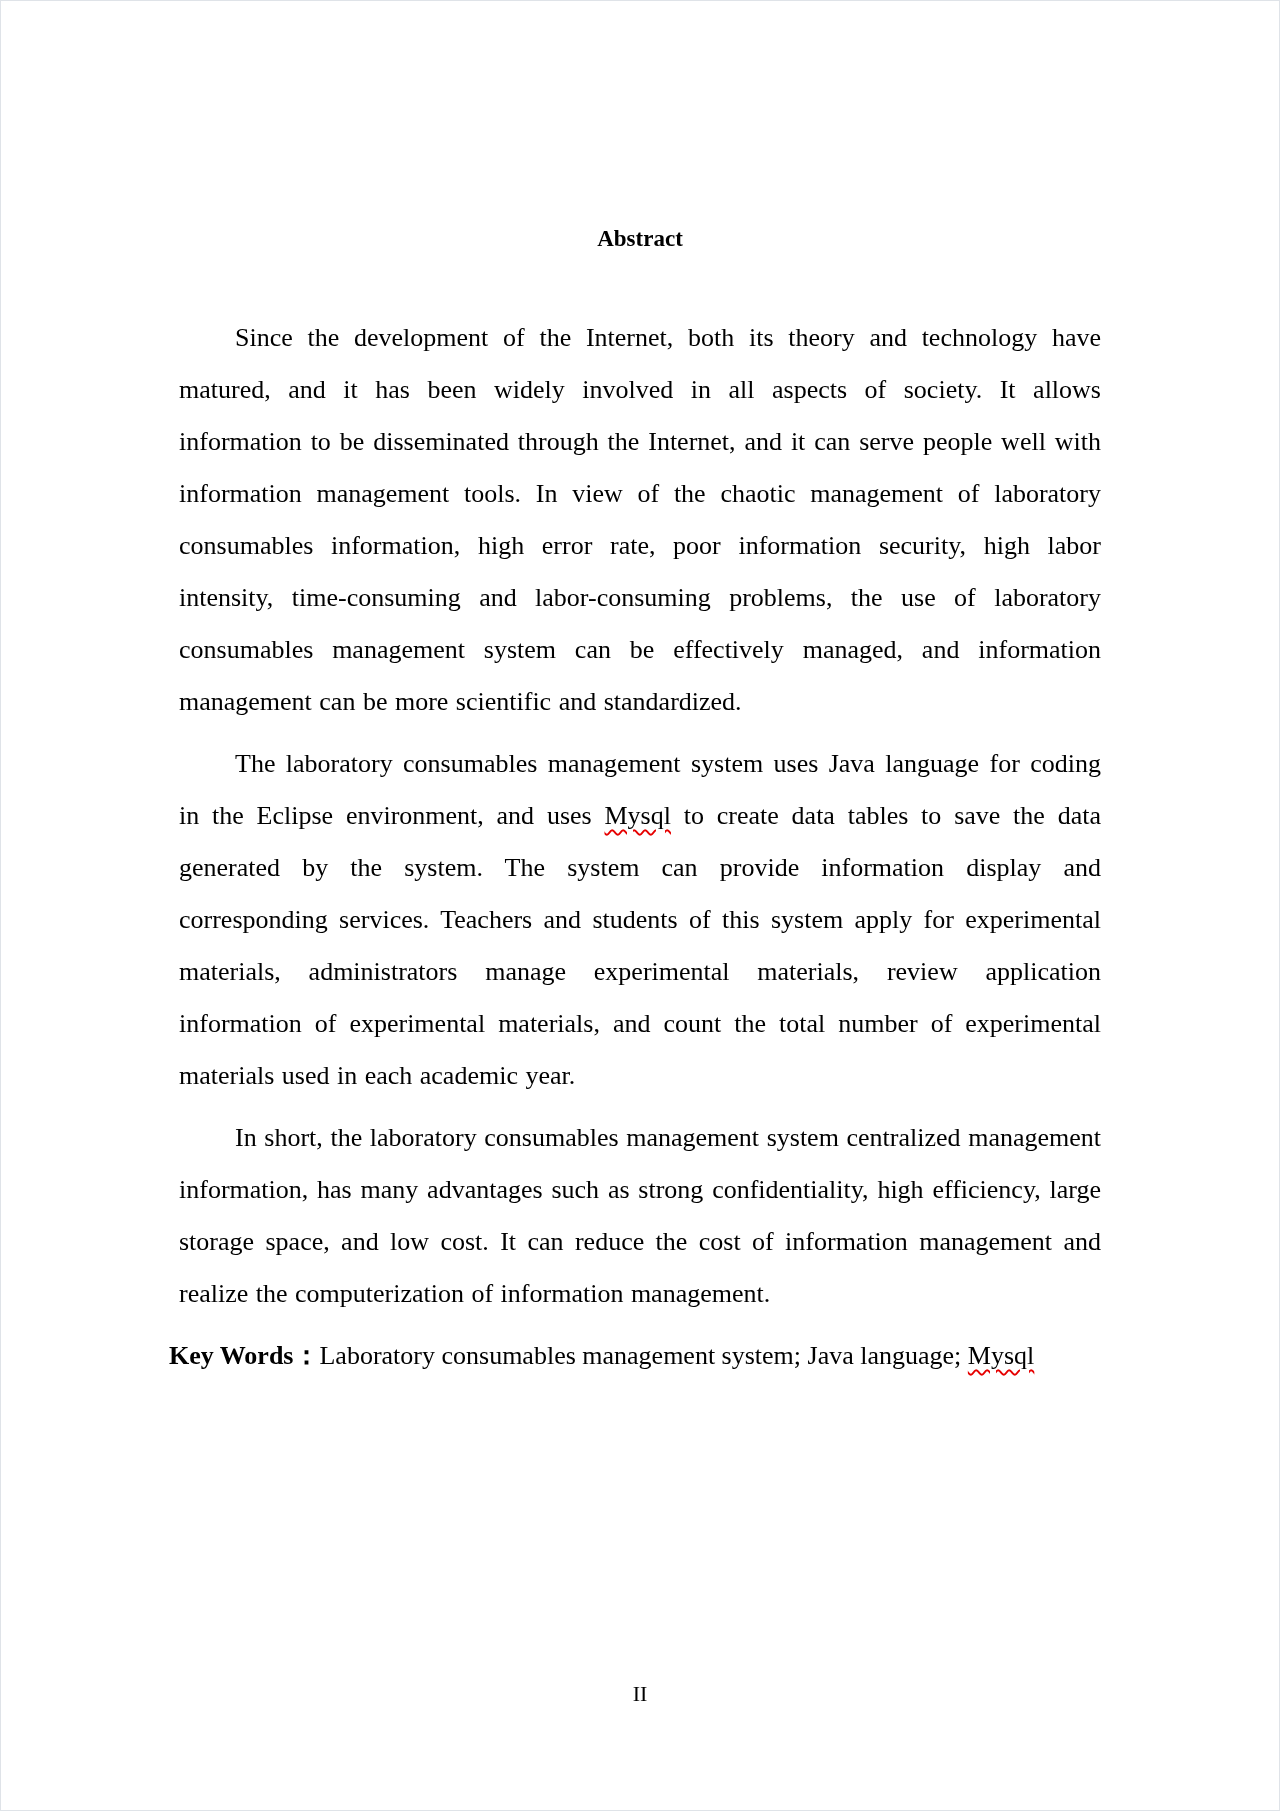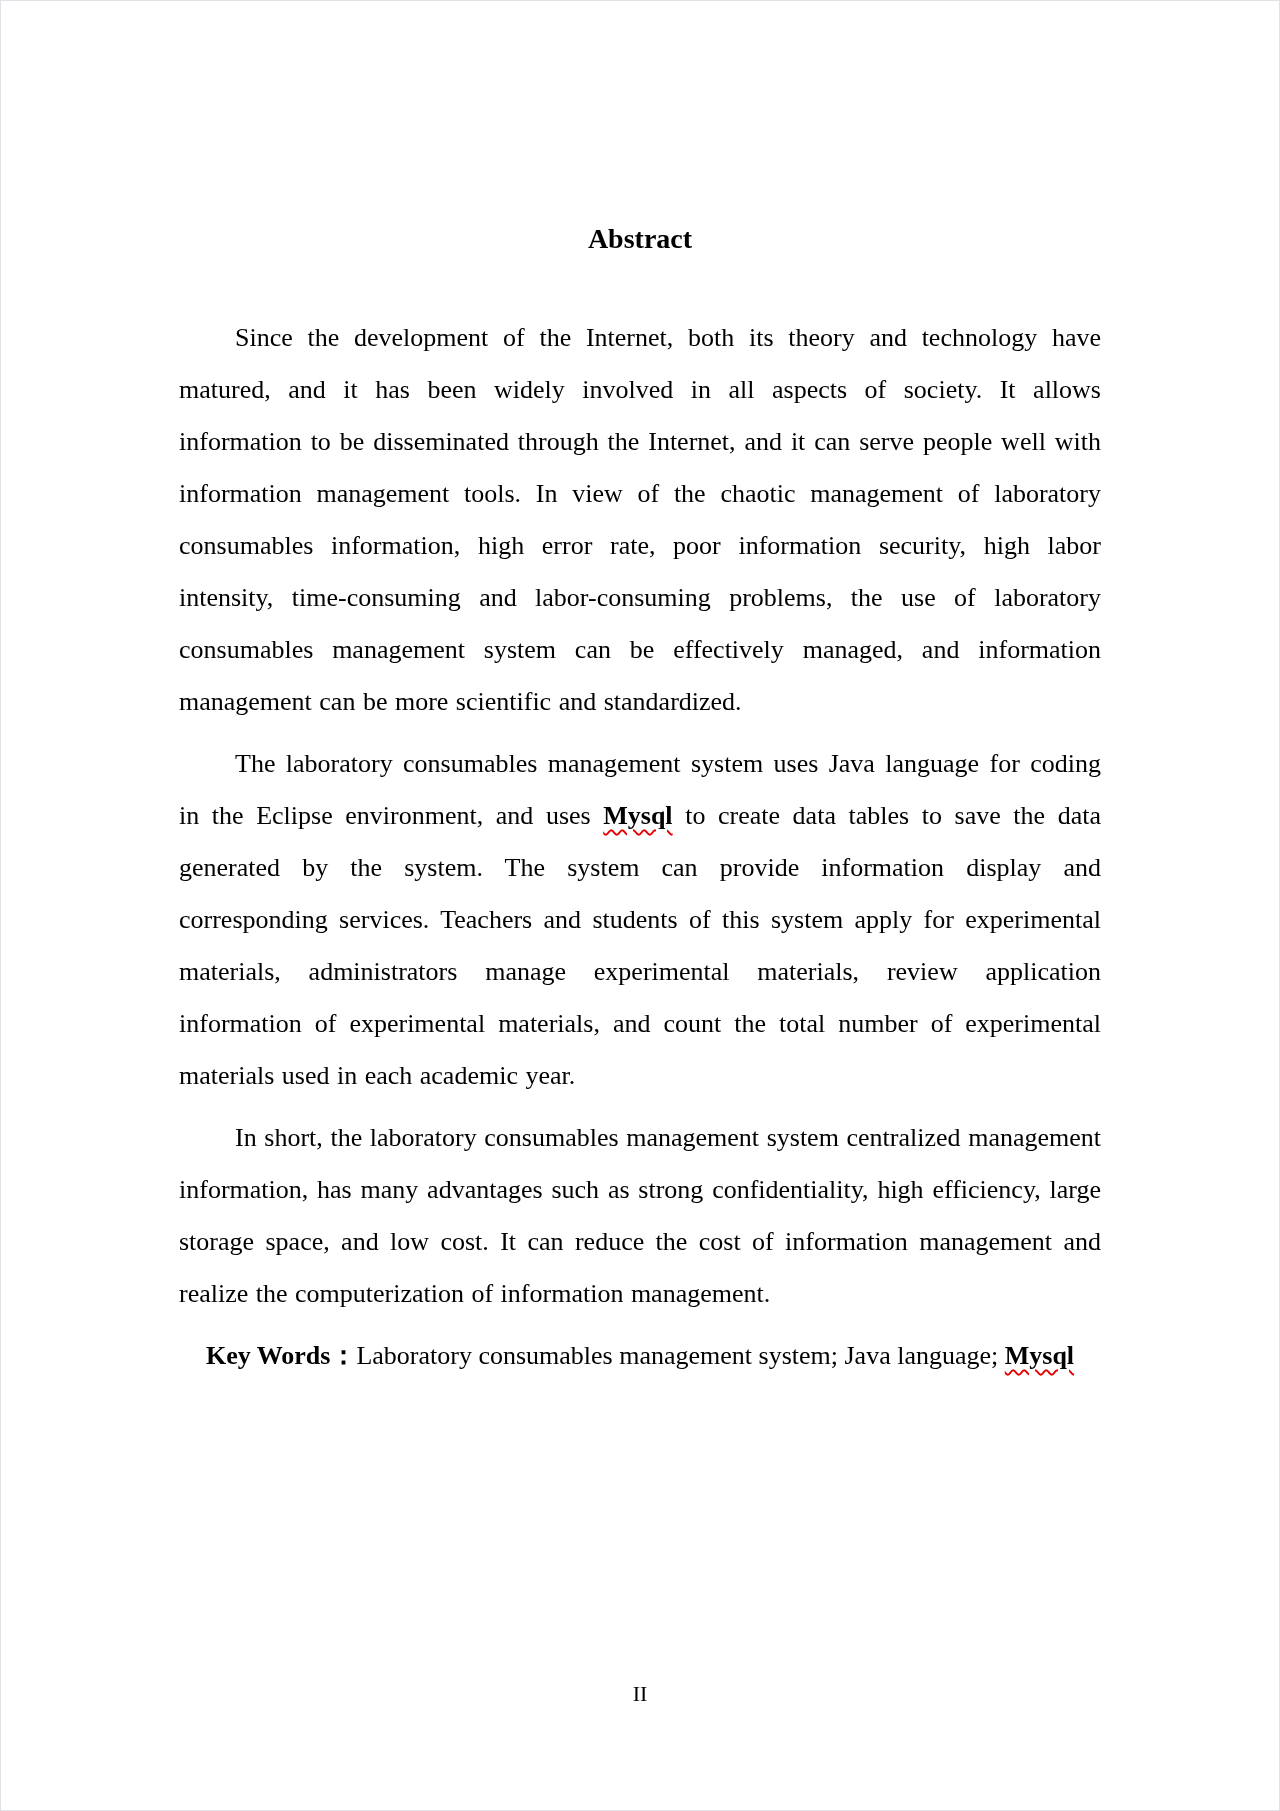--- a/index.html
+++ b/index.html
@@ -15,48 +15,47 @@
     background: #ffffff;
     border: 1px solid #dfe3e8;
     font-family: "Liberation Serif", "DejaVu Serif", serif;
     color: #000000;
     overflow: hidden;
   }
   .content {
     padding: 0 168px;
   }
   .doc-title {
-    font-size: 28px;
+    font-size: 23px;
     line-height: 46px;
     font-weight: bold;
     text-align: center;
     margin: 215px 0 50px 0;
   }
   .body-paragraph {
     font-size: 26px;
     line-height: 52px;
     text-align: justify;
     text-align-last: left;
     text-indent: 56px;
     margin: 10px;
     word-spacing: 1px;
   }
   .keywords-line {
     font-size: 26px;
     line-height: 52px;
     margin: 0;
-    text-align: center;
+    text-align: left;
   }
   .kw-label {
     font-weight: bold;
   }
   .misspelled {
     text-decoration: underline wavy #e60000 1.5px;
     text-underline-offset: 5px;
-    font-weight: bold;
   }
   .page-number {
     position: absolute;
     top: 1680px;
     left: 0;
     right: 0;
     text-align: center;
     font-size: 22px;
     line-height: 26px;
   }

